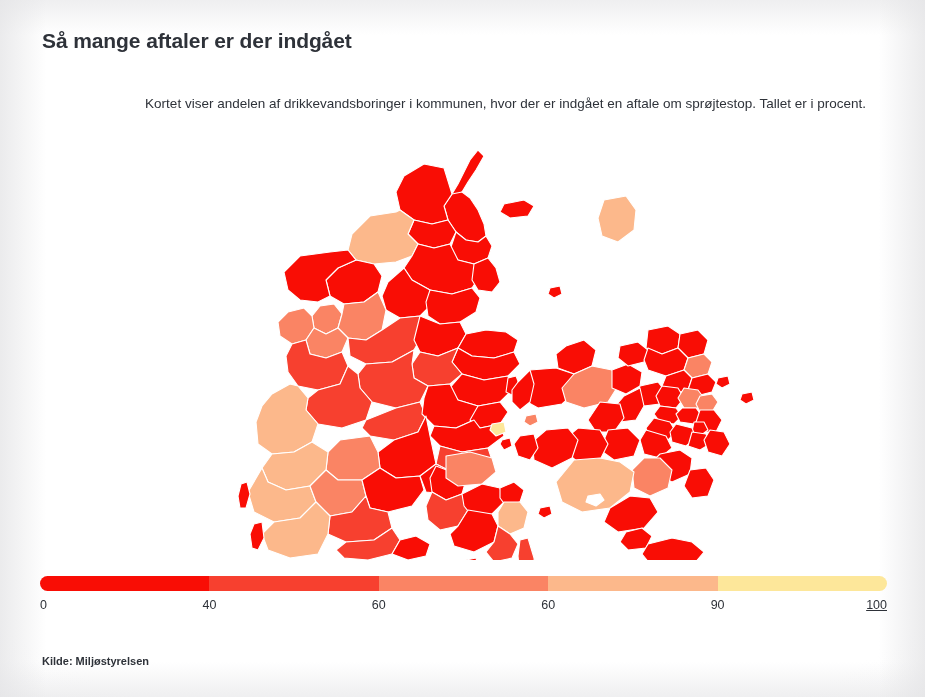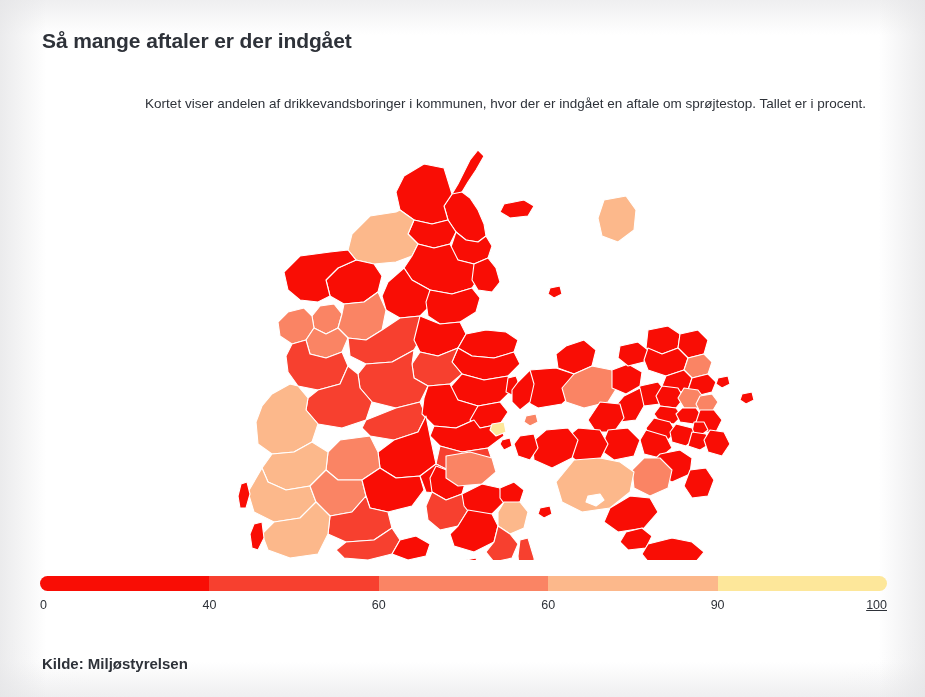--- a/index.html
+++ b/index.html
@@ -109,21 +109,21 @@
     transform: translateX(-50%);
     white-space: nowrap;
   }
   .legend-tick.first { transform: translateX(0); }
   .legend-tick.last  { transform: translateX(-100%); text-decoration: underline; }
 
   .source {
     position: absolute;
     left: 42px;
     top: 655px;
-    font-size: 15px;
+    font-size: 11px;
     font-weight: 700;
     color: #2e3239;
   }
 </style>
 </head>
 <body>
 
 <div class="page">
 
   <h1 class="chart-title">Så mange aftaler er der indgået</h1>

